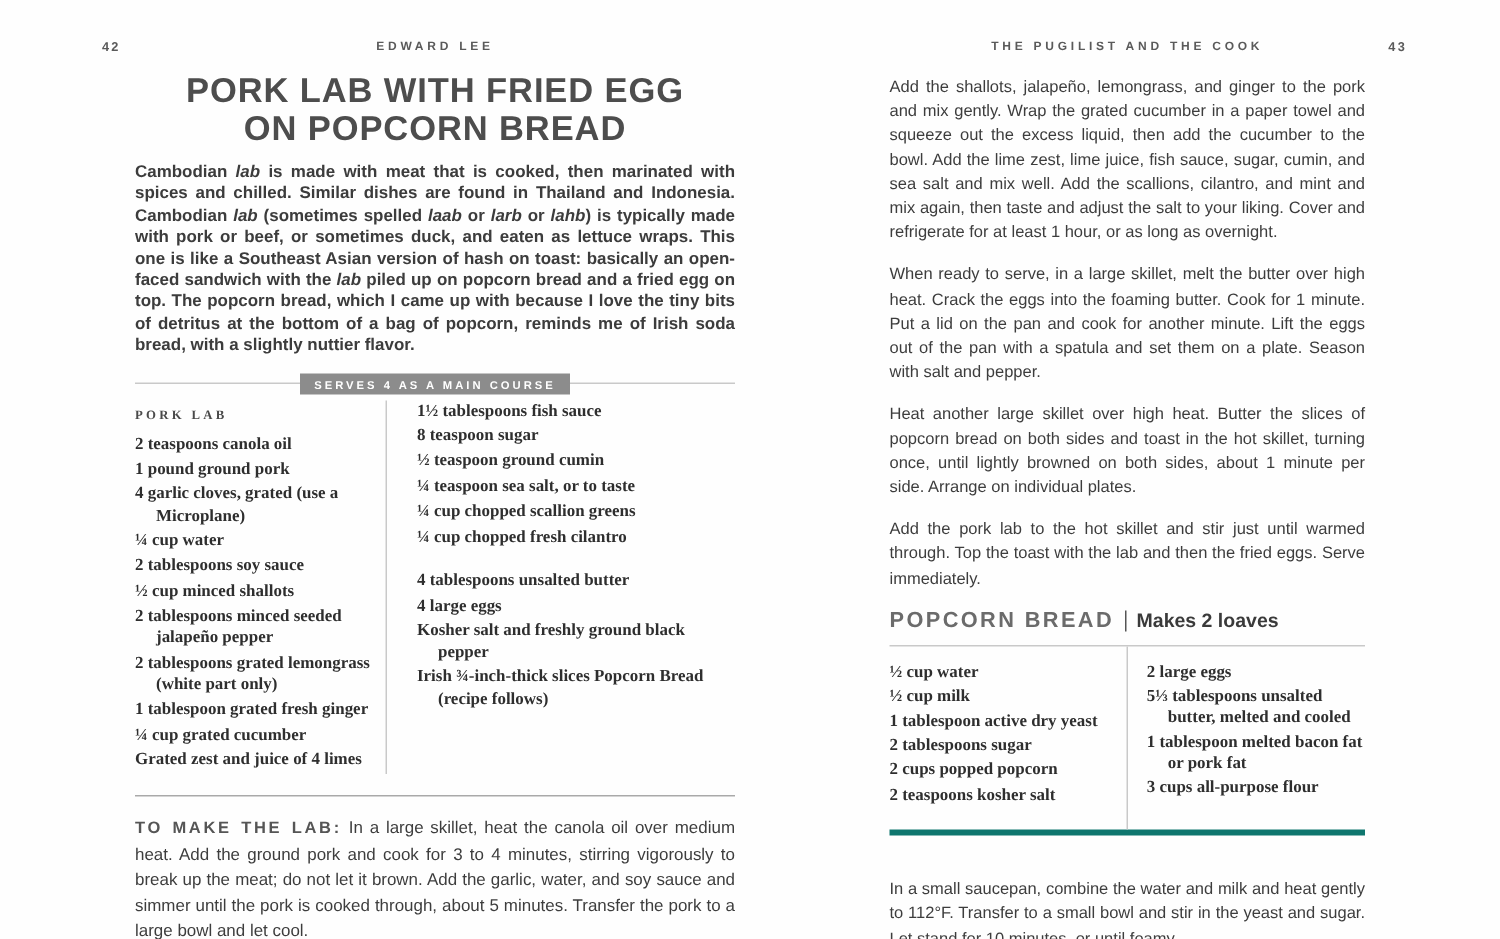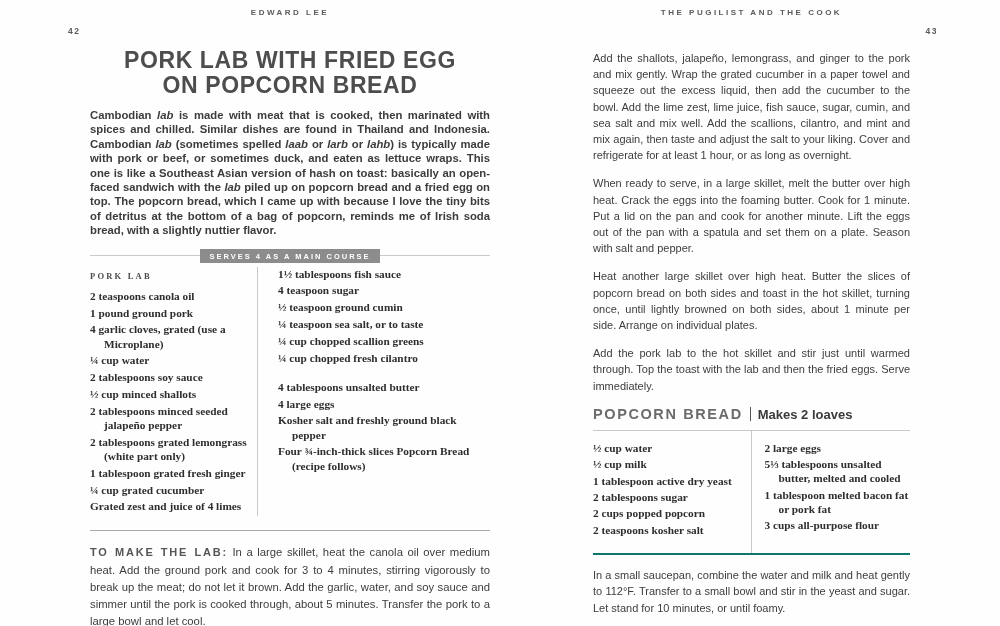--- a/index.html
+++ b/index.html
@@ -3,21 +3,21 @@
 <meta charset="utf-8">
 <style>
   html,body{margin:0;padding:0;background:#ffffff;}
   .spread{
     position:relative;width:1000px;height:626px;background:#fefefe;
     font-family:"Liberation Sans",sans-serif;color:#3a3a3a;overflow:hidden;
   }
   
   .pagenum{position:absolute;top:26px;font-size:8.5px;font-weight:700;
     letter-spacing:1.5px;color:#5a5a5a;}
-  .runhead{position:absolute;top:8px;font-size:8px;font-weight:700;
+  .runhead{position:absolute;top:26px;font-size:8px;font-weight:700;
     letter-spacing:2.5px;color:#5a5a5a;text-align:center;}
   
   .lp{position:absolute;left:90px;top:48px;width:400px;}
   .title{font-size:23px;font-weight:700;letter-spacing:0.6px;color:#4d4d4d;
     text-align:center;line-height:25px;margin-bottom:10px;}
   .intro{font-size:11.3px;line-height:14.4px;font-weight:700;color:#3c3c3c;
     text-align:justify;margin-bottom:11px;}
   .intro .it{font-style:italic;}
   .serves{display:flex;align-items:center;margin:0 0 4px 0;}
   .serves::before,.serves::after{content:"";flex:1;height:1px;background:#c9c9c9;}
@@ -38,22 +38,22 @@
     text-align:justify;}
   .method-label{font-size:11px;font-weight:700;letter-spacing:1.8px;color:#555555;}
   
   .rp{position:absolute;left:593px;top:50px;width:317px;}
   .body-para{font-size:11px;line-height:16.2px;color:#3d3d3d;text-align:justify;
     margin-bottom:12px;}
   .bread-head{display:flex;align-items:baseline;margin:12px 0 8px 0;}
   .bread-title{font-size:14.5px;font-weight:700;letter-spacing:1.6px;color:#6b6b6b;}
   .bread-sep{width:1px;height:14px;background:#555;margin:0 7px;align-self:center;}
   .bread-yield{font-size:13px;font-weight:700;color:#3a3a3a;}
-  .bread-table{display:flex;border-top:1px solid #c9c9c9;border-bottom:2px solid #0f766e;
-    padding:10px 0 14px 0;margin-bottom:12px;min-height:62px;}
+  .bread-table{display:flex;border-top:1px solid #c9c9c9;border-bottom:4px solid #0f766e;
+    padding:10px 0 14px 0;margin-bottom:28px;min-height:62px;}
   .bread-col-l{width:150px;padding-right:8px;}
   .bread-col-r{width:146px;padding-left:13px;}
   .bread-divider{width:1px;background:#c9c9c9;margin-top:-10px;margin-bottom:-14px;}
   .bread-table .ing-item{margin-bottom:2.2px;}
 </style>
 </head>
 <body>
 
 <div class="spread">
 
@@ -89,31 +89,31 @@
             <div class="ing-item">2 tablespoons grated lemongrass (white part only)</div>
             <div class="ing-item">1 tablespoon grated fresh ginger</div>
             <div class="ing-item">¼ cup grated cucumber</div>
             <div class="ing-item">Grated zest and juice of 4 limes</div>
           </div>
       </div>
       <div class="ing-divider"></div>
       <div class="ing-col ing-col-r">
         <div>
             <div class="ing-item">1½ tablespoons fish sauce</div>
-            <div class="ing-item">4 teaspoon sugar</div>
+            <div class="ing-item">8 teaspoon sugar</div>
             <div class="ing-item">½ teaspoon ground cumin</div>
             <div class="ing-item">¼ teaspoon sea salt, or to taste</div>
             <div class="ing-item">¼ cup chopped scallion greens</div>
             <div class="ing-item">¼ cup chopped fresh cilantro</div>
           </div>
         <div class="ing-group-gap">
             <div class="ing-item">4 tablespoons unsalted butter</div>
             <div class="ing-item">4 large eggs</div>
             <div class="ing-item">Kosher salt and freshly ground black pepper</div>
-            <div class="ing-item">Four ¾-inch-thick slices Popcorn Bread (recipe follows)</div>
+            <div class="ing-item">Irish ¾-inch-thick slices Popcorn Bread (recipe follows)</div>
           </div>
       </div>
     </div>
 
     <div class="method">
       <span class="method-label">TO MAKE THE LAB:</span><span> In a large skillet, heat the canola oil over medium heat. Add the ground pork and cook for 3 to 4 minutes, stirring vigorously to break up the meat; do not let it brown. Add the garlic, water, and soy sauce and simmer until the pork is cooked through, about 5 minutes. Transfer the pork to a large bowl and let cool.</span>
     </div>
   </div>
 
   <div class="rp">

